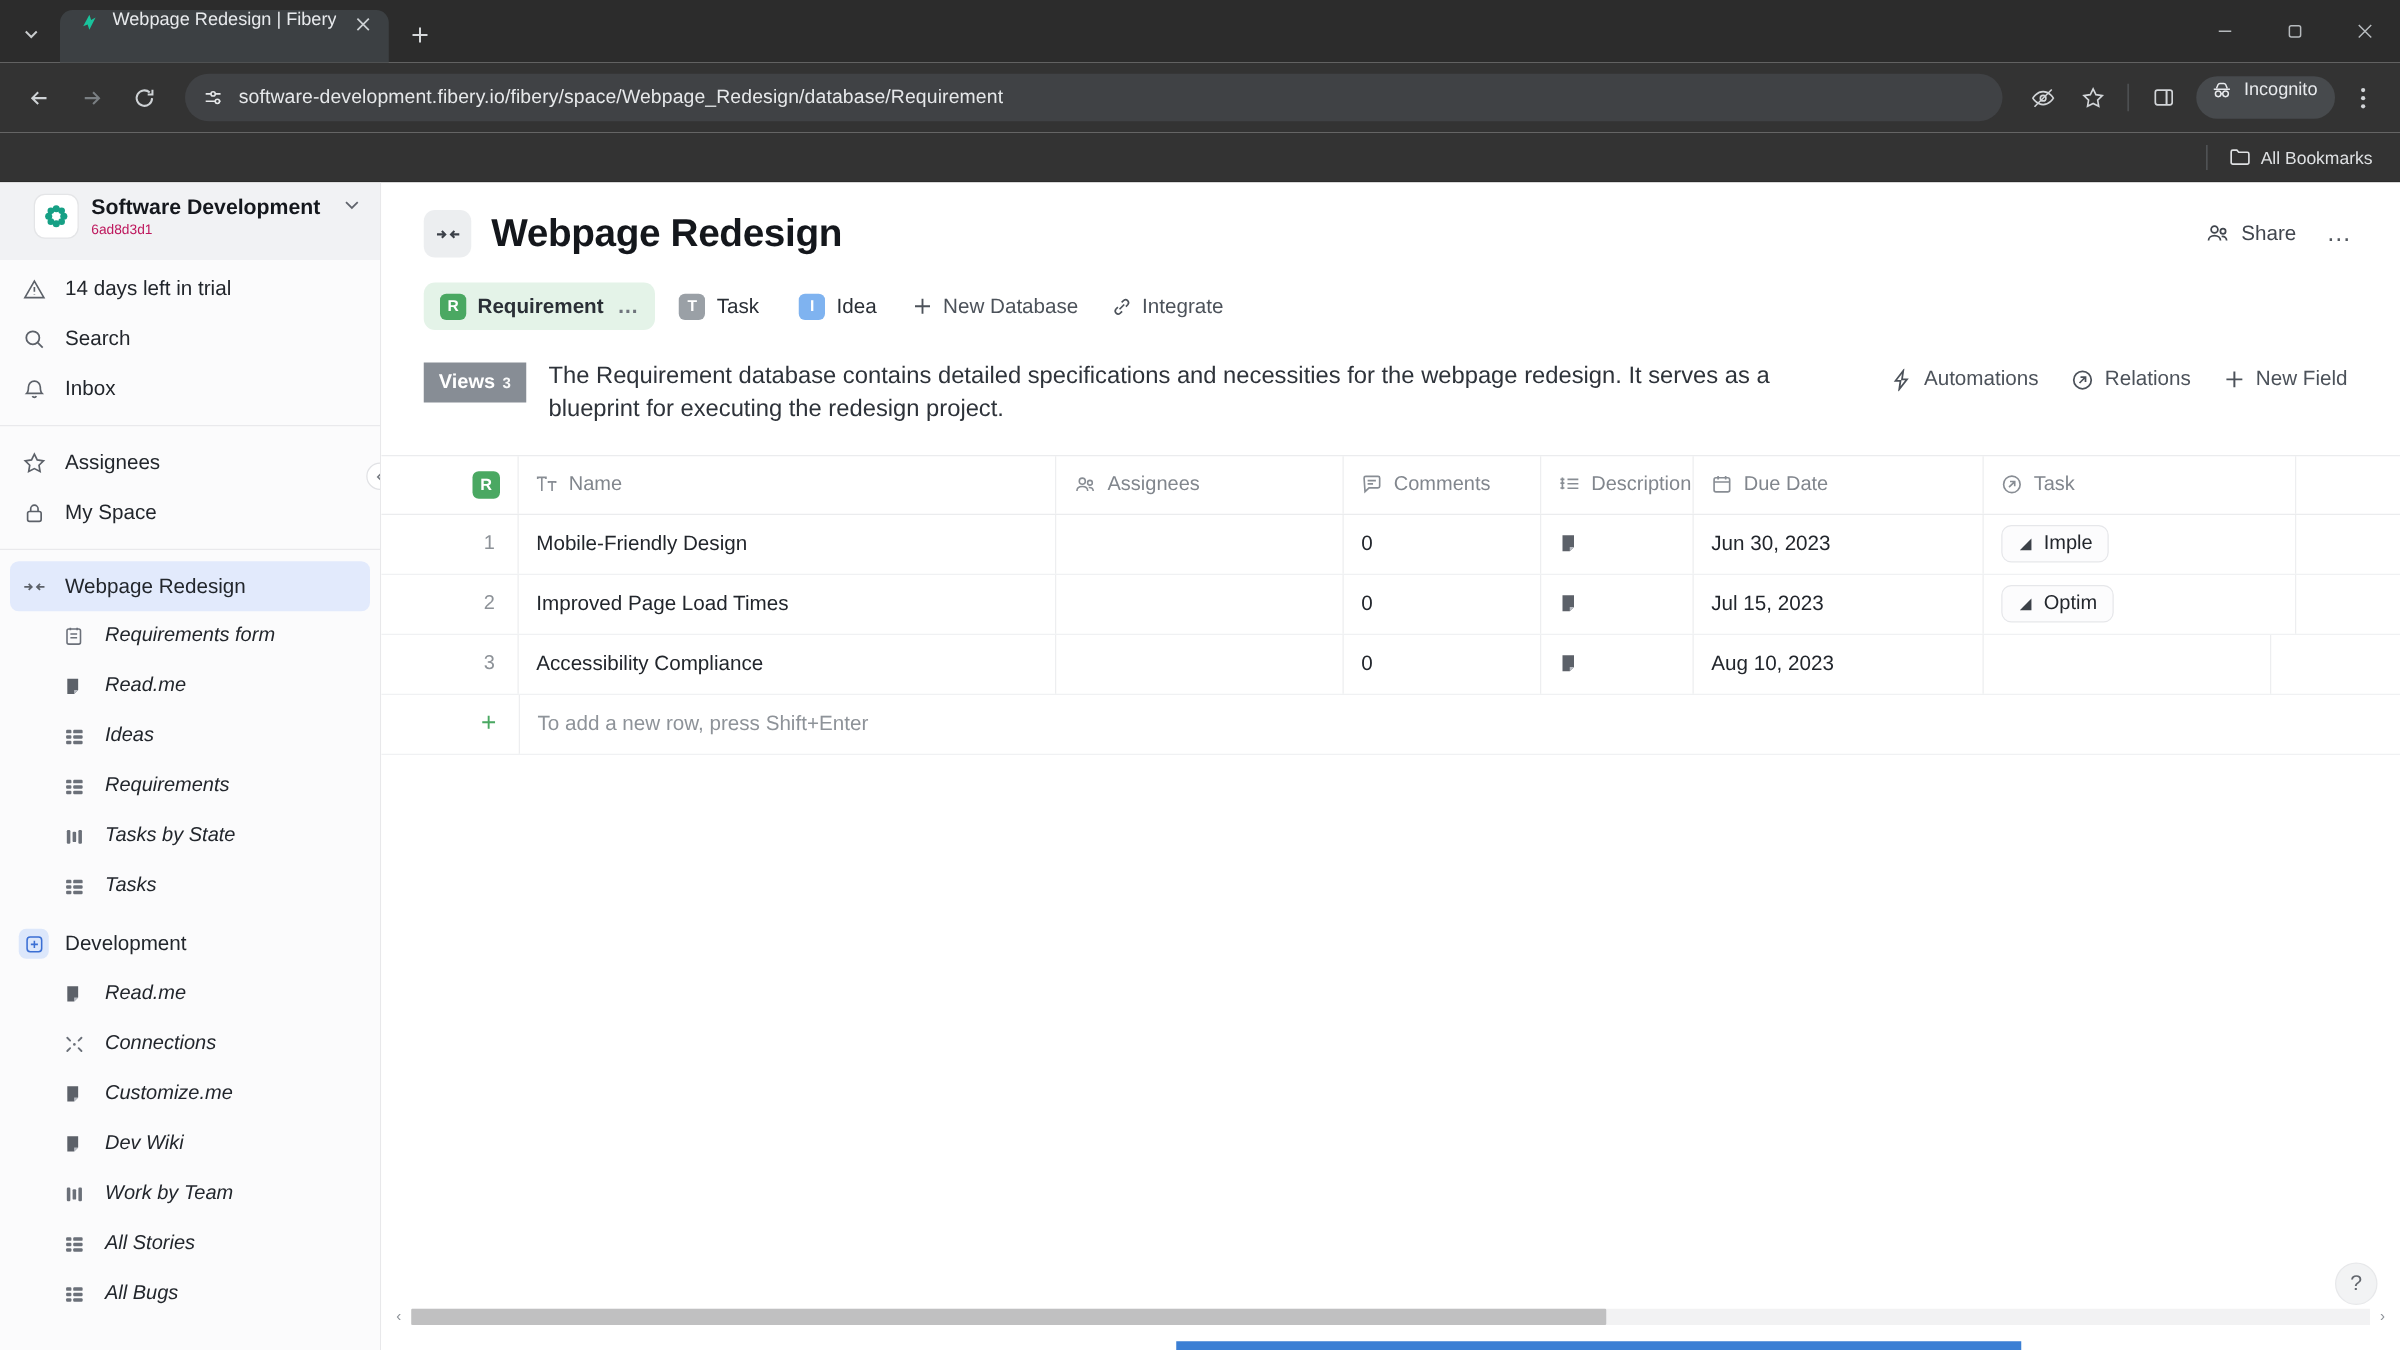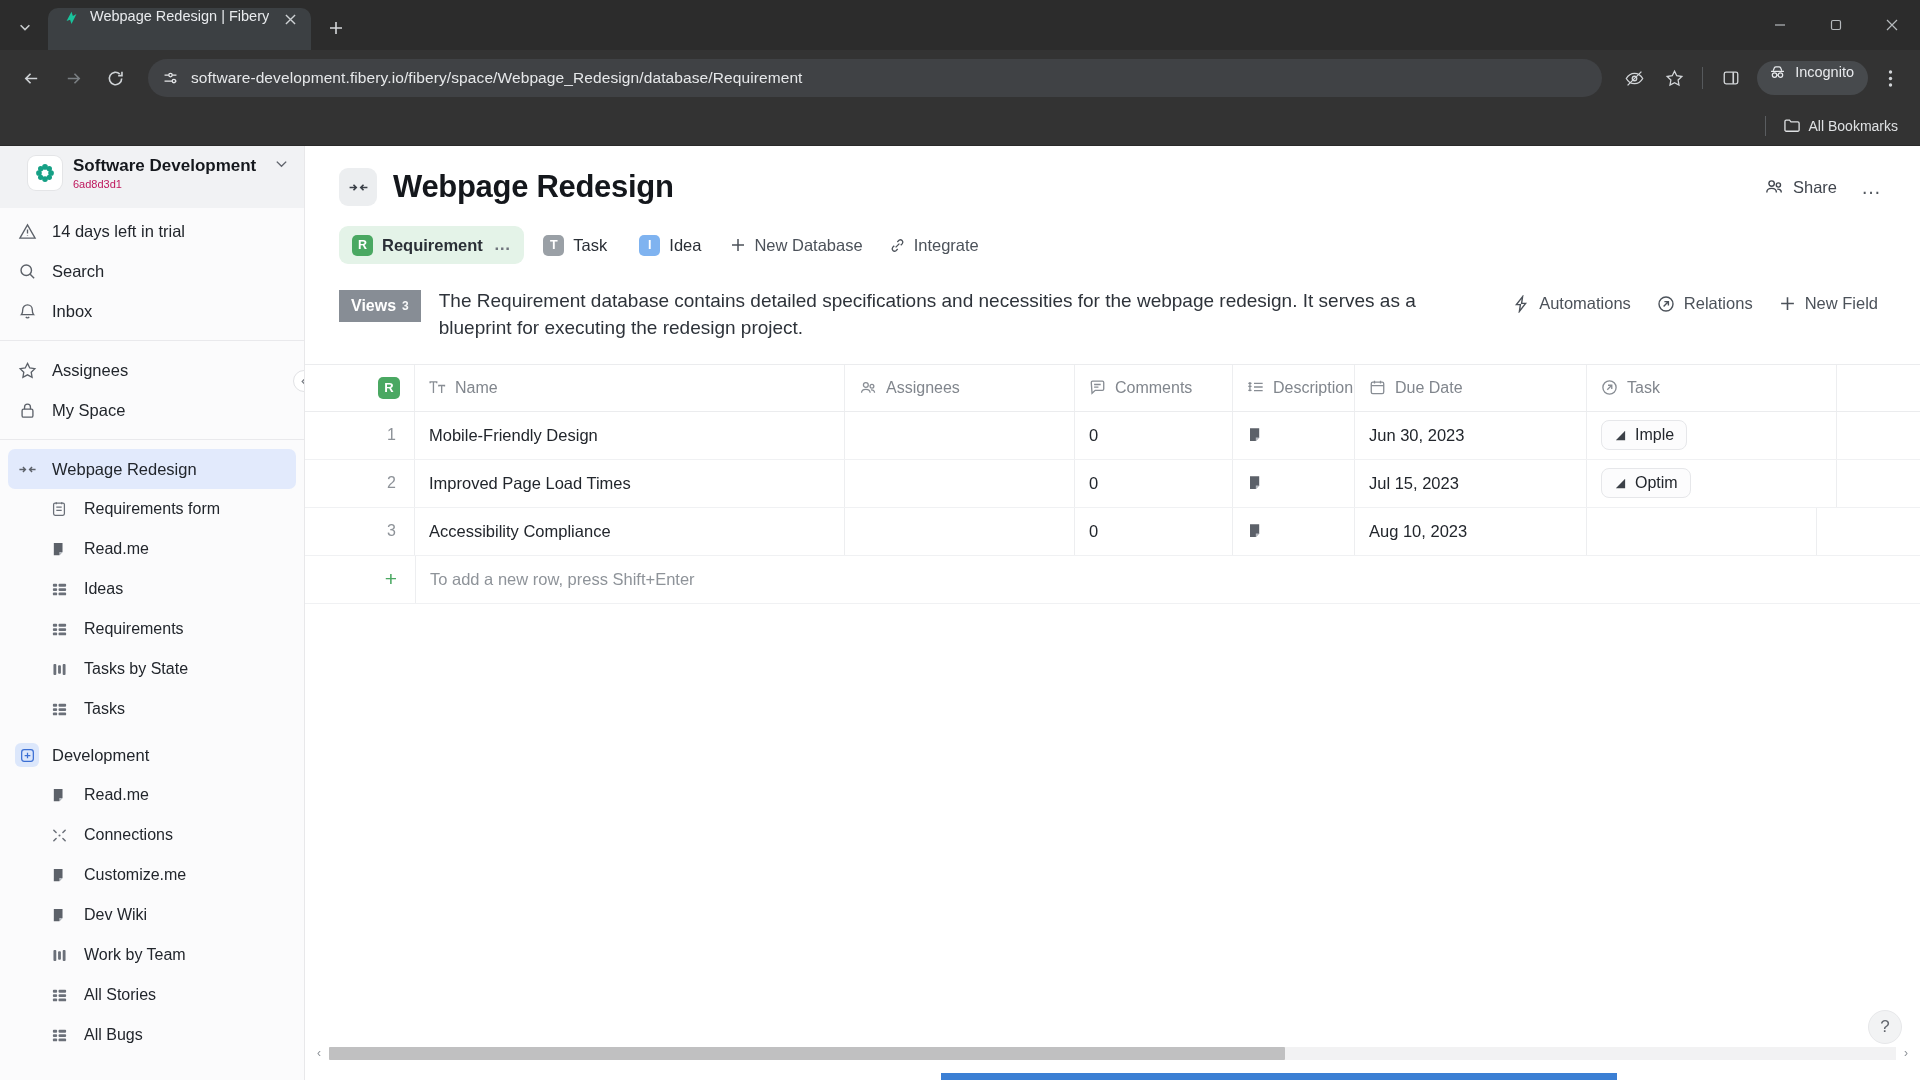--- a/index.html
+++ b/index.html
@@ -112,21 +112,21 @@
 
   .nav-section { padding: 3px 0; }
   .nav-divider { height: 1px; background: #e9e9ec; margin: 6px 0; }
   .nav-item {
     display: flex; align-items: center; gap: 14px; height: 40px;
     padding: 0 12px 0 16px; font-size: 16.5px; color: #22262c; cursor: default;
     white-space: nowrap;
   }
   .nav-item .ico { width: 22px; flex: none; display: flex; align-items: center; justify-content: center; color: #5c6169; }
   .nav-item.active { background: #e2eafc; border-radius: 7px; margin: 0 8px; padding-left: 8px; }
-  .nav-item.child { padding-left: 48px; font-size: 16px; }
+  .nav-item.child { padding-left: 48px; font-size: 16px; font-style: italic; }
   .nav-item.child .ico { color: #6b7079; }
   .space-icon {
     width: 24px; height: 24px; border-radius: 6px; flex: none;
     display: flex; align-items: center; justify-content: center;
   }
   .sidebar-collapse {
     position: absolute; right: -11px; top: 224px; width: 22px; height: 22px;
     border-radius: 50%; background: #fff; border: 1px solid #e1e2e5;
     display: flex; align-items: center; justify-content: center; color: #777b82; z-index: 6;
   }

